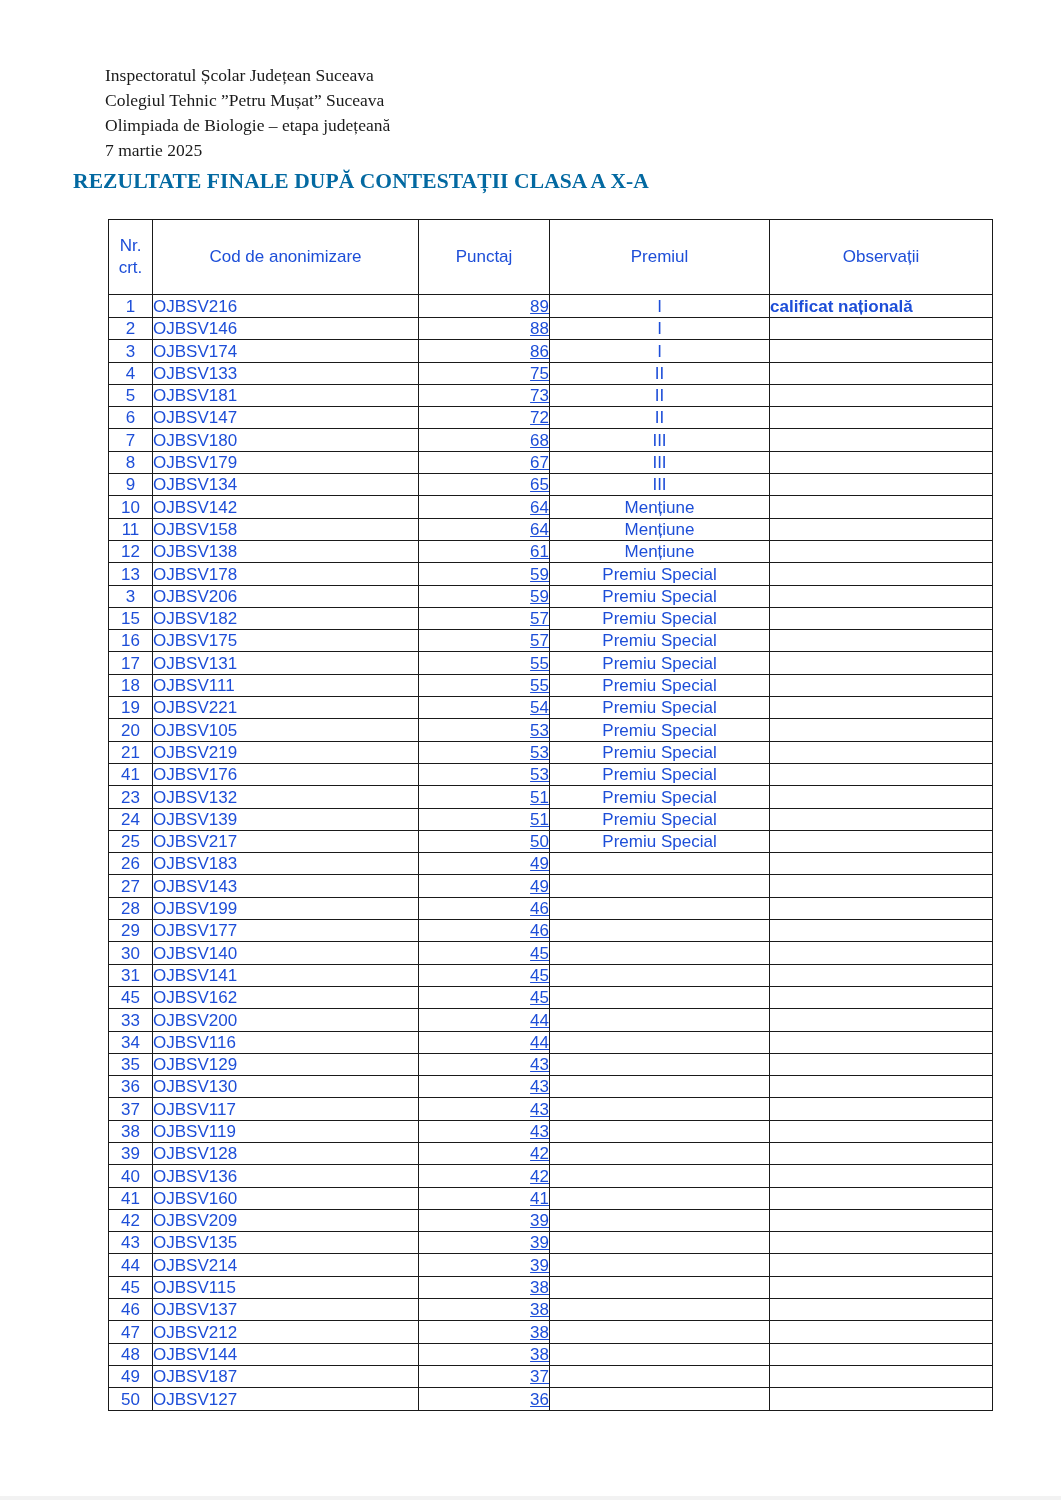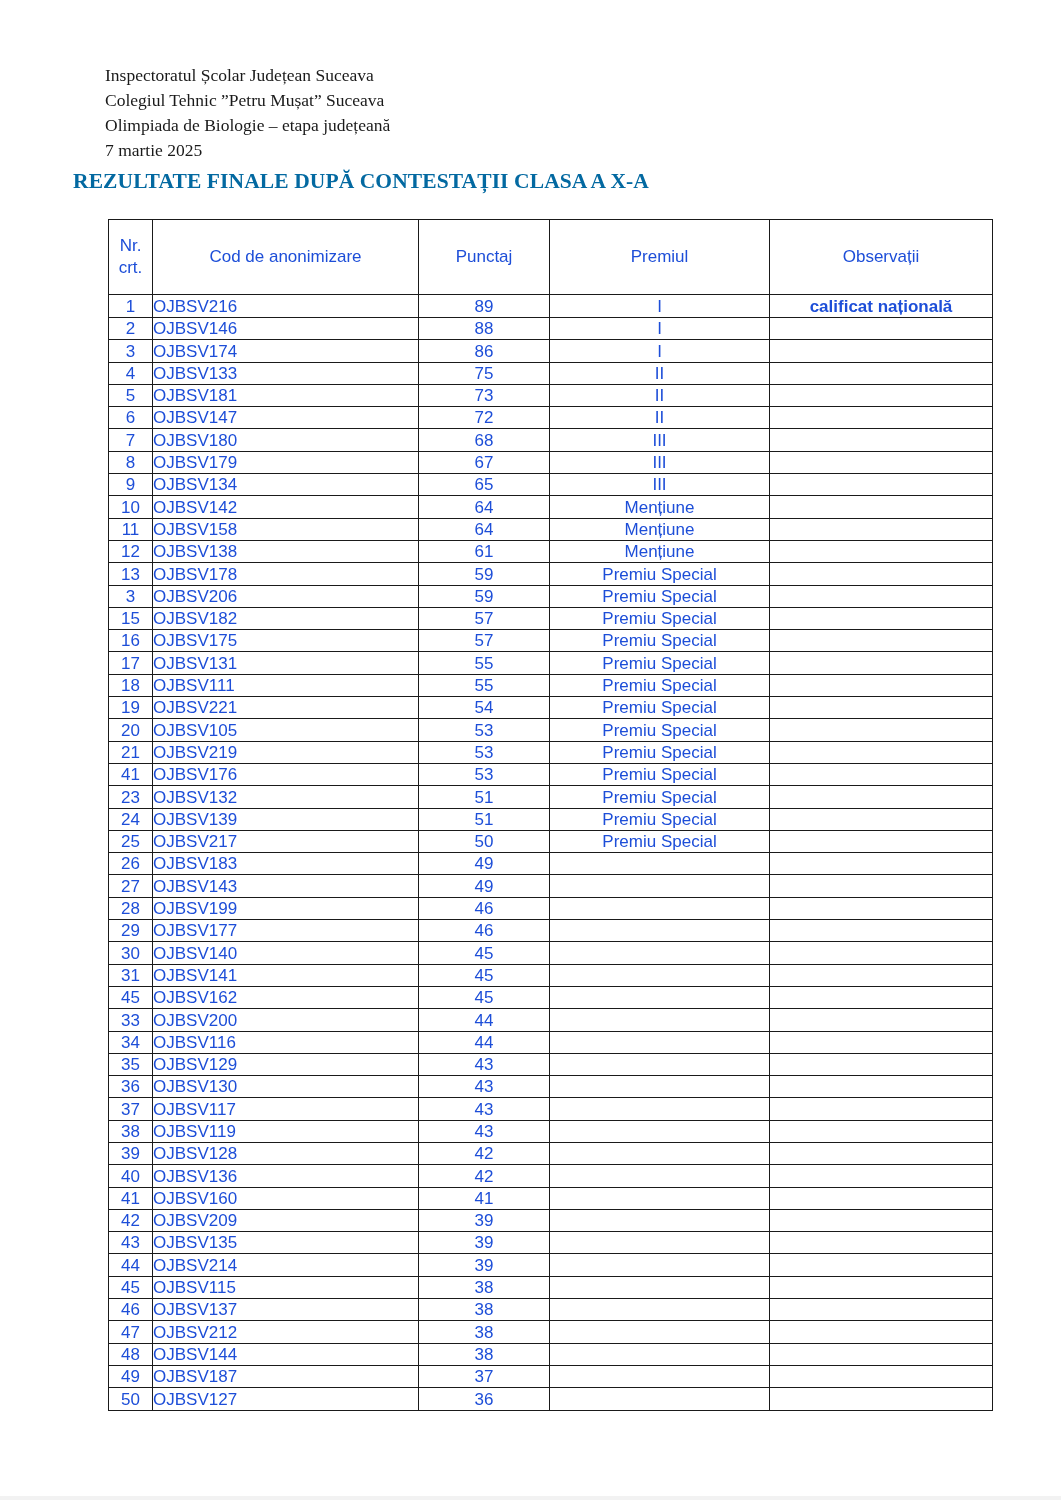--- a/index.html
+++ b/index.html
@@ -12,23 +12,23 @@
     table.results th { font-weight: normal; height: 74px; font-size: 17px; }
     table.results th.nr { line-height: 22px; }
     table.results td { height: 21.3px; line-height: 20px; vertical-align: bottom; }
     col.c-nr { width: 44px; }
     col.c-cod { width: 266px; }
     col.c-pun { width: 131px; }
     col.c-pre { width: 220px; }
     col.c-obs { width: 223px; }
     td.nr { text-align: center; }
     td.cod { text-align: left; }
-    td.pun { text-align: center; padding-right: 2px; }
+    td.pun { text-align: right; padding-right: 2px; text-decoration: underline; }
     td.pre { text-align: center; }
-    td.obs { text-align: center; font-weight: bold; }
+    td.obs { text-align: left; font-weight: bold; }
     tr.r1 td { height: 22px; }
     .bottom-shadow { position: absolute; left: 0; right: 0; bottom: 0; height: 4px; background: #f2f2f2; }
   </style>
 </head>
 <body>
 
 <div class="header">
   <span class="line">Inspectoratul Școlar Județean Suceava</span>
   <span class="line">Colegiul Tehnic ”Petru Mușat” Suceava</span>
   <span class="line">Olimpiada de Biologie – etapa județeană</span>

